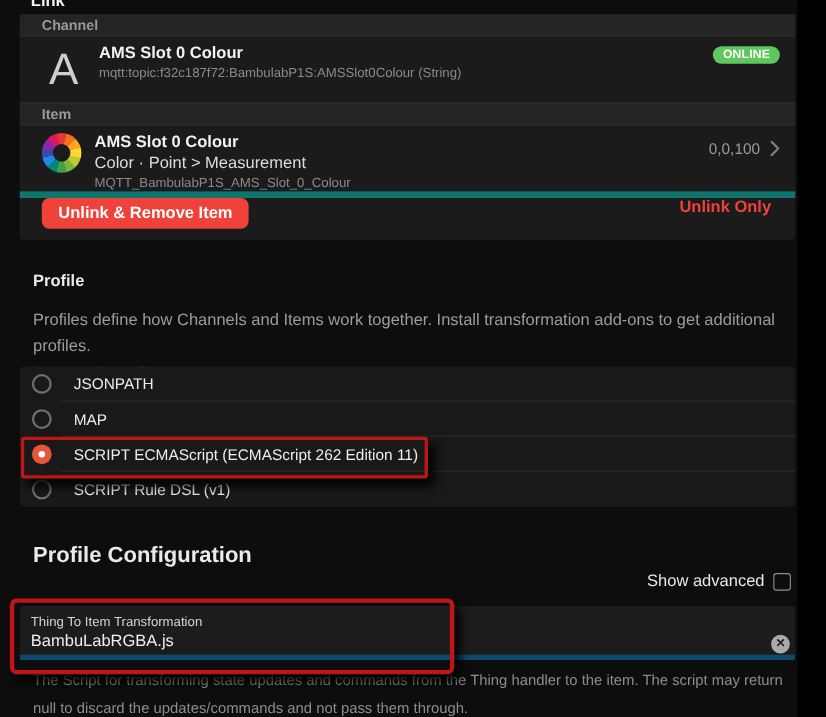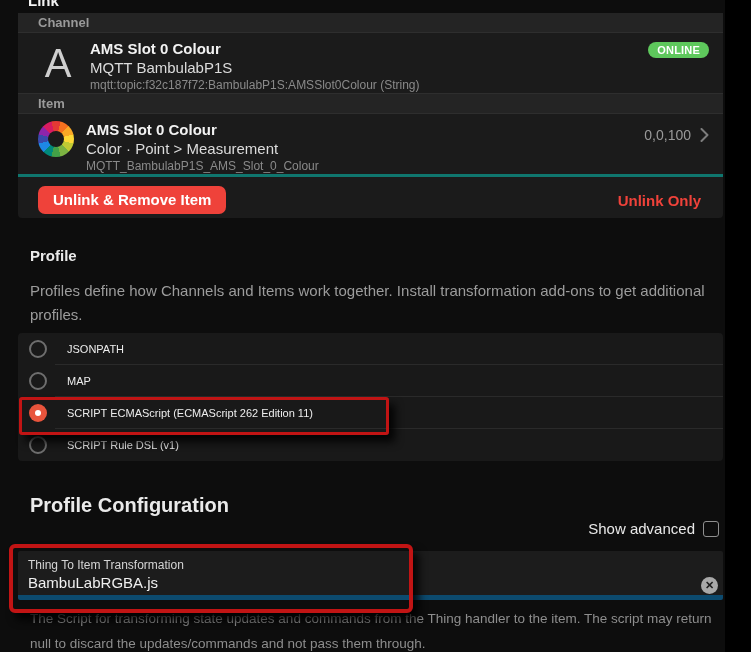--- a/index.html
+++ b/index.html
@@ -45,22 +45,22 @@
   .row-detail { font-size: 12px; color: #8a8a8a; line-height: 17px; }
   .status-badge {
     position: absolute; right: 14px; top: 9px;
     background: var(--online-green, #5ec85c); color: #fff;
     font-size: 11px; font-weight: bold; padding: 2px 9px; border-radius: 9px; letter-spacing: .2px;
   }
   .item-value { position: absolute; right: 14px; top: 13px; display: flex; align-items: center; gap: 9px; }
   .item-state { font-size: 14px; color: #9a9a9a; }
   .chev { width: 9px; height: 14px; }
   .action-row {
-    display: flex; align-items: center; justify-content: space-between;
-    height: 46px; padding: 0 22px 0 20px; border-top: 3px solid #0f766e;
+    display: flex; justify-content: space-between;
+    height: 46px; padding: 0 22px 0 20px; border-top: 6px solid #0f766e;
   }
   .danger-btn {
     background: var(--danger-red, #ef423a); color: #fff; border: none; cursor: pointer;
     font-family: inherit; font-size: 15px; font-weight: bold; height: 28px; padding: 0 15px;
     border-radius: 7px; line-height: 28px;
   }
   .danger-text { color: var(--danger-red, #ef423a); font-size: 15px; font-weight: bold; cursor: pointer; }
 
   
   .profile-heading { position: absolute; left: 30px; top: 247px; font-size: 15px; font-weight: bold; color: #eaeaea; }
@@ -73,21 +73,21 @@
     content: ""; position: absolute; left: 37px; right: 0; bottom: 0; height: 1px; background: #2a2a2a;
   }
   .radio-outer {
     width: 18px; height: 18px; border-radius: 50%;
     border: 2px solid #6e6e6e; box-sizing: border-box; flex: 0 0 auto; position: relative;
   }
   .radio-row.selected .radio-outer { border: none; background: var(--radio-selected, #e8543c); }
   .radio-row.selected .radio-outer::after {
     content: ""; position: absolute; left: 6px; top: 6px; width: 6px; height: 6px; border-radius: 50%; background: #fff;
   }
-  .radio-label { margin-left: 20px; font-size: 11px; color: #ededed; }
+  .radio-label { margin-left: 20px; font-size: 14px; color: #ededed; }
 
   
   .config-heading { position: absolute; left: 30px; top: 494px; font-size: 20px; font-weight: bold; color: #eaeaea; }
   .show-advanced { position: absolute; right: 32px; top: 520px; display: flex; align-items: center; gap: 8px; }
   .show-advanced-label { font-size: 15px; color: #e8e8e8; }
   .adv-checkbox {
     appearance: none; -webkit-appearance: none; width: 16px; height: 16px; margin: 0;
     border: 1px solid #8f8f8f; border-radius: 3px; background: transparent; cursor: pointer;
   }
   #field-card { top: 551px; height: 49px; background: #1c1c1c; border-radius: 2px; border-bottom: 5px solid #0c4a6e; }
@@ -119,21 +119,20 @@
 <div class="page-title">Link</div>
 
 <div class="card" id="link-card">
   <div class="section-band">
     <span>Channel</span>
   </div>
   <div class="entity-row">
     <div class="icon-a">A</div>
     <div class="entity-text">
       <div class="row-title">AMS Slot 0 Colour</div>
-      <div class="row-sub">MQTT BambulabP1S</div>
       <div class="row-detail">mqtt:topic:f32c187f72:BambulabP1S:AMSSlot0Colour (String)</div>
     </div>
     <div class="status-badge">ONLINE</div>
   </div>
   <div class="section-band inner">
     <span>Item</span>
   </div>
   <div class="entity-row">
     <div class="color-wheel"></div>
     <div class="entity-text">

